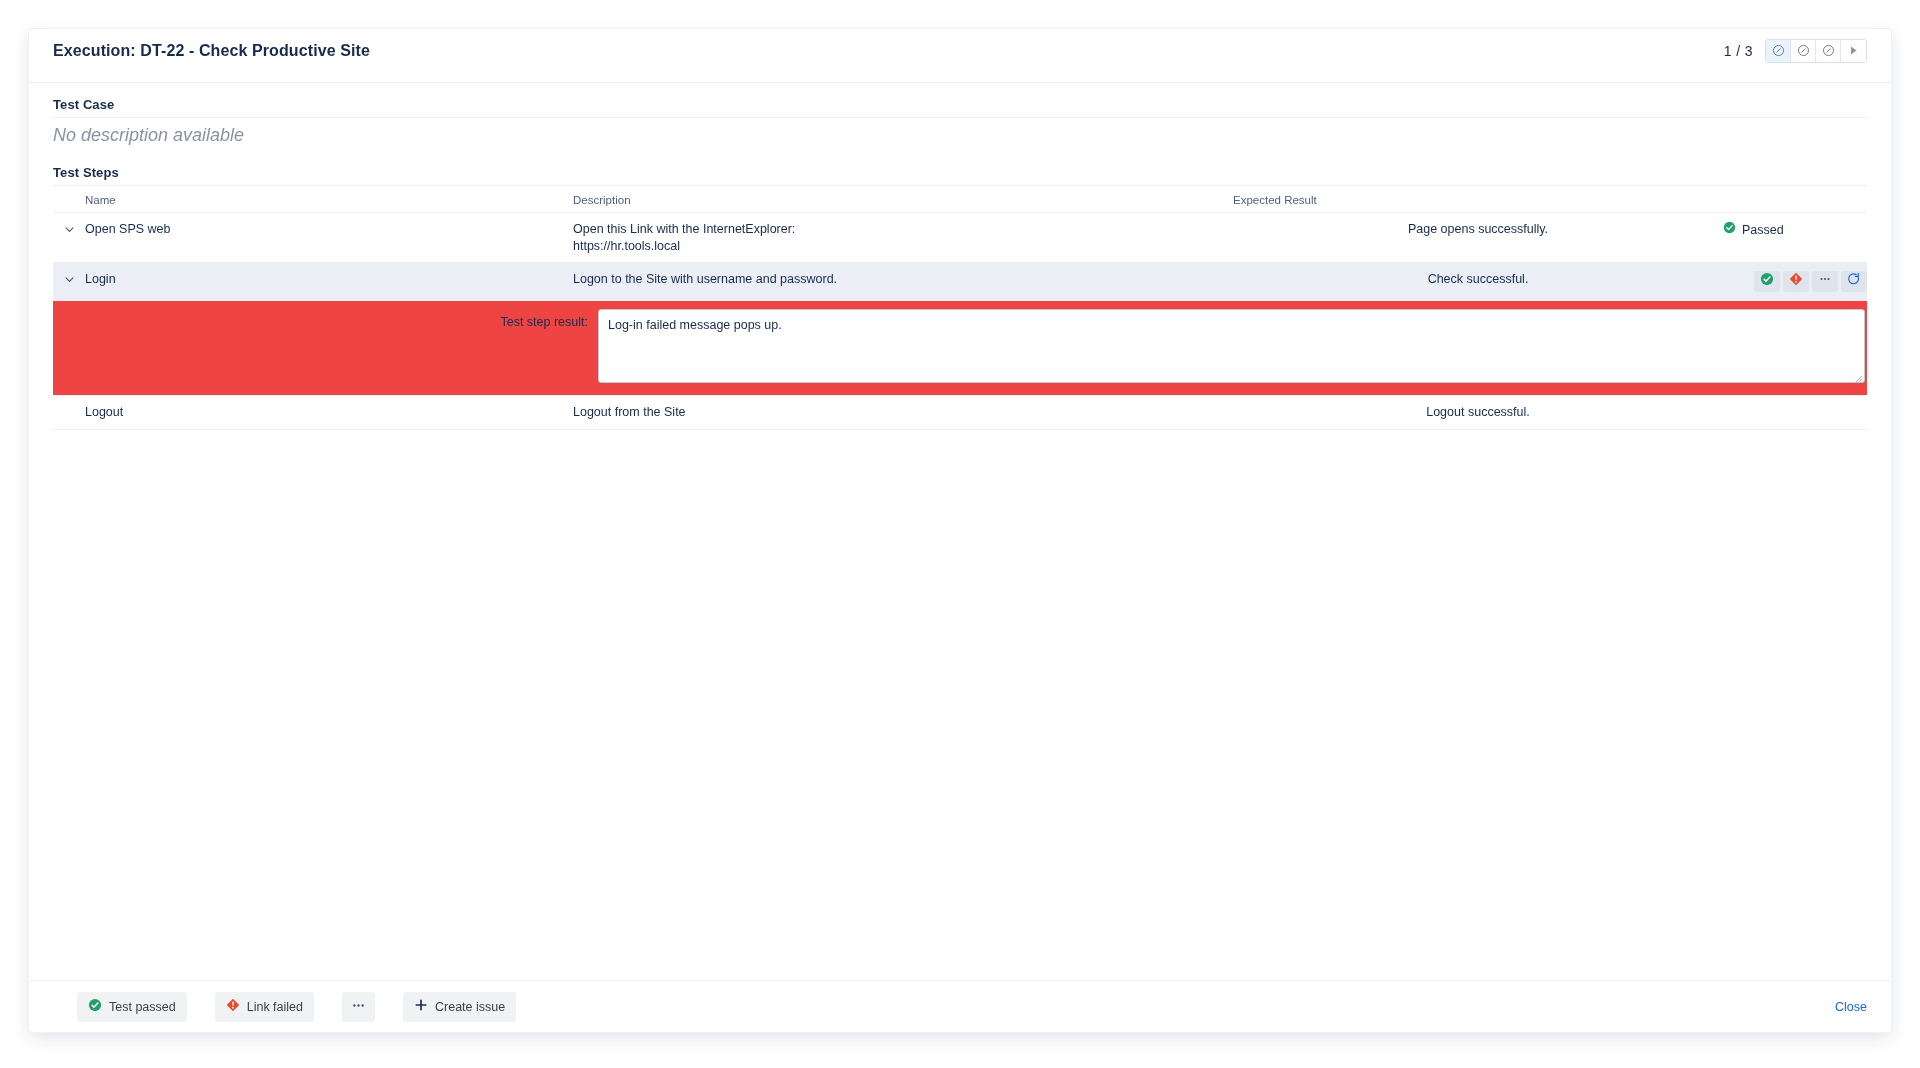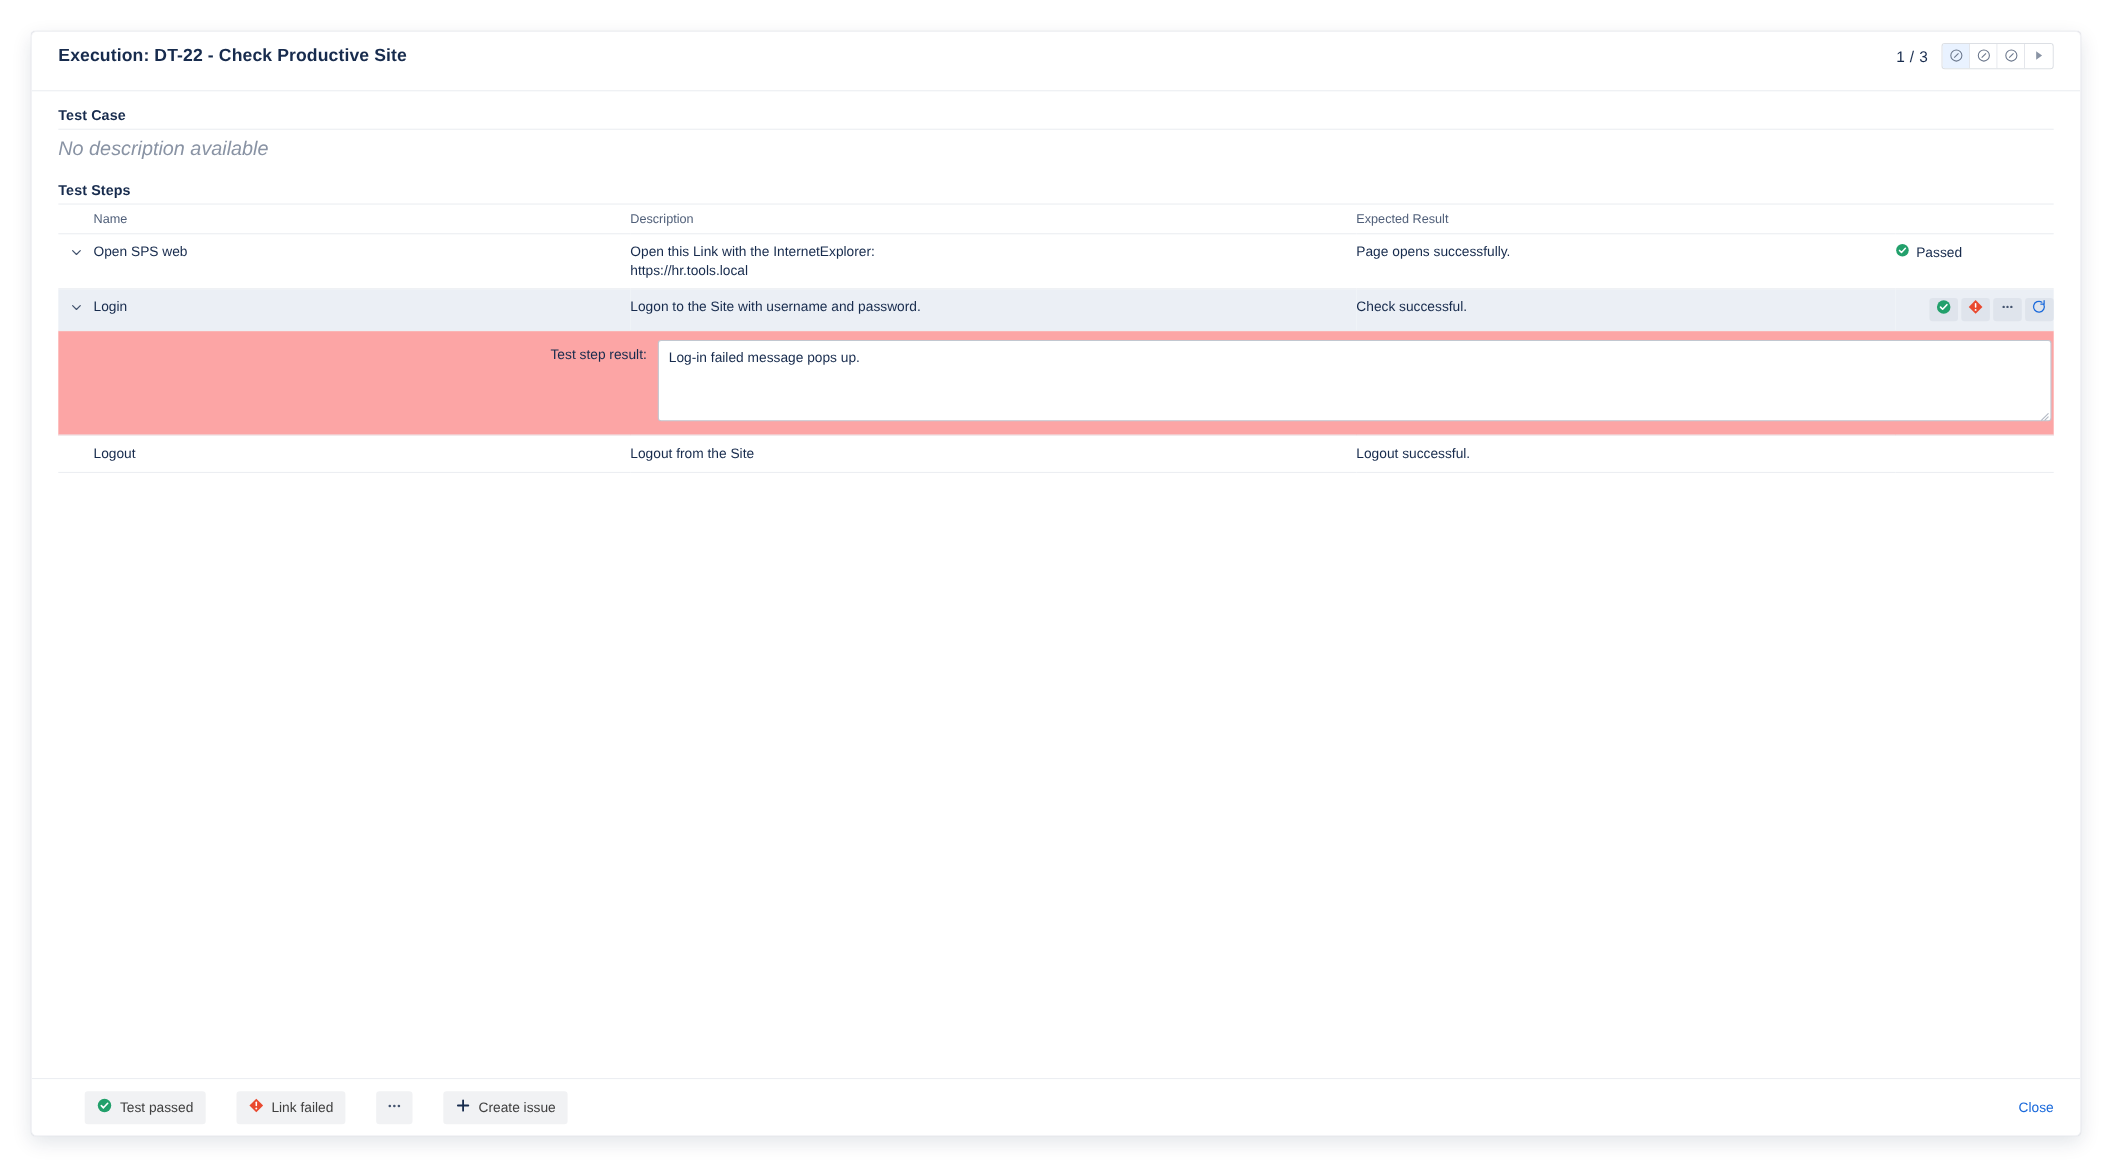--- a/index.html
+++ b/index.html
@@ -126,21 +126,21 @@
   table.steps td {
     font-size: 12.5px;
     color: #172b4d;
     padding: 8px 0;
     border-bottom: 1px solid #eceef2;
     vertical-align: top;
     line-height: 1.32;
   }
   .col-name { width: 520px; padding-left: 32px !important; }
   .col-desc { width: 660px; }
-  .col-exp  { width: 490px; }
+  .col-exp  { width: 490px; text-align: center; }
   .col-act  { width: auto; }
 
   th.col-name { padding-left: 32px !important; }
 
   tr.step-row td { background: #ffffff; }
   tr.step-row.selected td { background: #ebeff5; }
   tr.step-row.selected td:first-child { }
 
   .name-cell {
     position: relative;
@@ -178,21 +178,21 @@
     border-radius: 3px;
     background: #dfe4ec;
     display: flex;
     align-items: center;
     justify-content: center;
     cursor: pointer;
   }
 
   
   tr.result-row td {
-    background: #fca5a5;
+    background: #ef4444;
     border-bottom: 1px solid #eceef2;
     padding: 0;
   }
   .result-inner {
     display: flex;
     align-items: flex-start;
     padding: 8px 0 12px 0;
   }
   .result-label {
     width: 545px;

